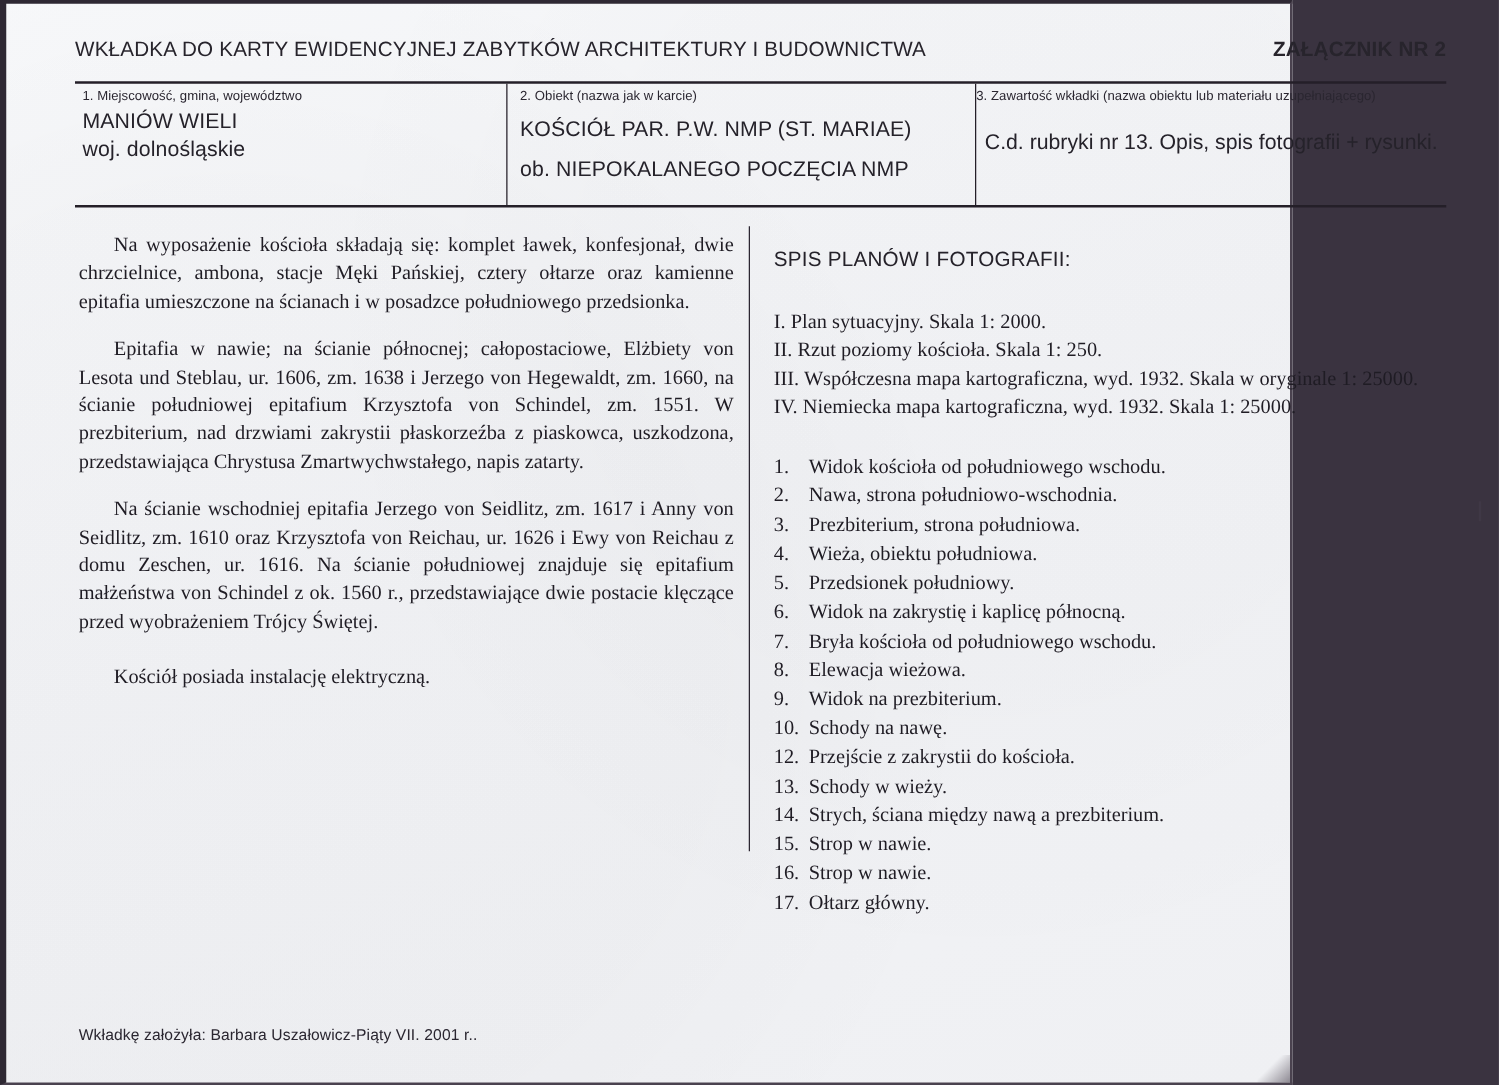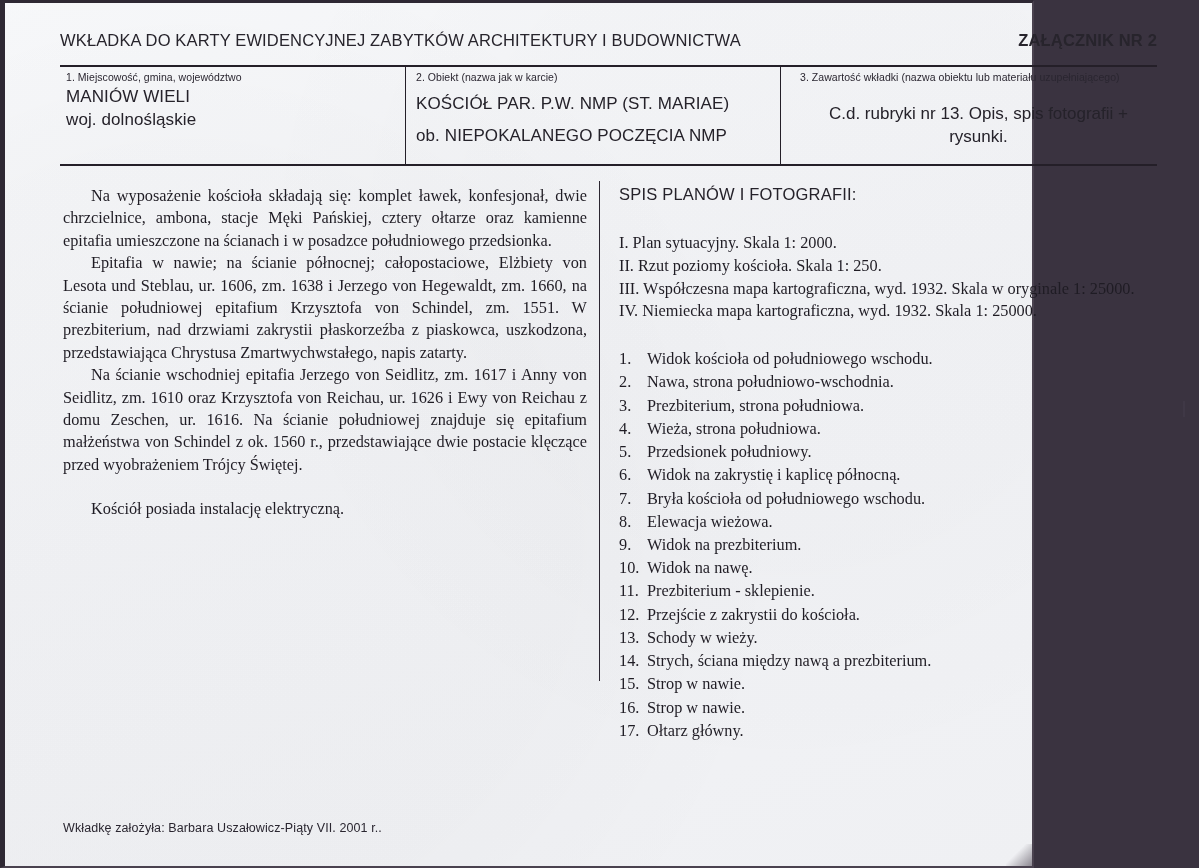--- a/index.html
+++ b/index.html
@@ -97,21 +97,21 @@
     font-size: 17px;
     color: #25222a;
     line-height: 1.30;
     letter-spacing: 0.1px;
     white-space: nowrap;
   }
   .cell-1 .cell-line { margin-top: 1px; }
   .cell-2 { padding-left: 10px; }
   .cell-2 .cell-line { margin-top: 8px; }
   .cell-2 .cell-line + .cell-line { margin-top: 10px; }
-  .cell-3 { padding-left: 19px; }
+  .cell-3 { padding-left: 0; }
   .cell-3-body {
     margin-top: 18px;
     font-size: 17px;
     color: #25222a;
     line-height: 1.35;
     text-align: center;
     padding: 0 6px;
   }
 
   
@@ -126,34 +126,34 @@
 
   .col-left {
     position: absolute;
     left: 58px;
     top: 182px;
     width: 524px;
   }
   .col-right {
     position: absolute;
     left: 614px;
-    top: 182px;
+    top: 196px;
     width: 530px;
   }
 
   .body-par {
     font-family: "Liberation Serif", serif;
     font-size: 16.3px;
     line-height: 1.375;
     color: #1f1c24;
     text-align: justify;
     text-indent: 28px;
     margin: 0;
   }
-  .body-par + .body-par { margin-top: 0; }
+  .body-par + .body-par { margin-top: 16px; }
 
   .section-head {
     font-family: "Liberation Sans", sans-serif;
     font-size: 15.5px;
     letter-spacing: 0.2px;
     color: #25222a;
     margin-top: 42px;
   }
   .install-par {
     font-family: "Liberation Serif", serif;
@@ -280,21 +280,21 @@
       <div class="photo-row">
         <span class="photo-num">2.</span>
         <span class="photo-text">Nawa, strona południowo-wschodnia.</span>
       </div>
       <div class="photo-row">
         <span class="photo-num">3.</span>
         <span class="photo-text">Prezbiterium, strona południowa.</span>
       </div>
       <div class="photo-row">
         <span class="photo-num">4.</span>
-        <span class="photo-text">Wieża, strona południowa.</span>
+        <span class="photo-text">Wieża, obiektu południowa.</span>
       </div>
       <div class="photo-row">
         <span class="photo-num">5.</span>
         <span class="photo-text">Przedsionek południowy.</span>
       </div>
       <div class="photo-row">
         <span class="photo-num">6.</span>
         <span class="photo-text">Widok na zakrystię i kaplicę północną.</span>
       </div>
       <div class="photo-row">
@@ -304,25 +304,21 @@
       <div class="photo-row">
         <span class="photo-num">8.</span>
         <span class="photo-text">Elewacja wieżowa.</span>
       </div>
       <div class="photo-row">
         <span class="photo-num">9.</span>
         <span class="photo-text">Widok na prezbiterium.</span>
       </div>
       <div class="photo-row">
         <span class="photo-num narrow">10.</span>
-        <span class="photo-text">Widok na nawę.</span>
-      </div>
-      <div class="photo-row">
-        <span class="photo-num narrow">11.</span>
-        <span class="photo-text">Prezbiterium - sklepienie.</span>
+        <span class="photo-text">Schody na nawę.</span>
       </div>
       <div class="photo-row">
         <span class="photo-num narrow">12.</span>
         <span class="photo-text">Przejście z zakrystii do kościoła.</span>
       </div>
       <div class="photo-row">
         <span class="photo-num narrow">13.</span>
         <span class="photo-text">Schody w wieży.</span>
       </div>
       <div class="photo-row">

